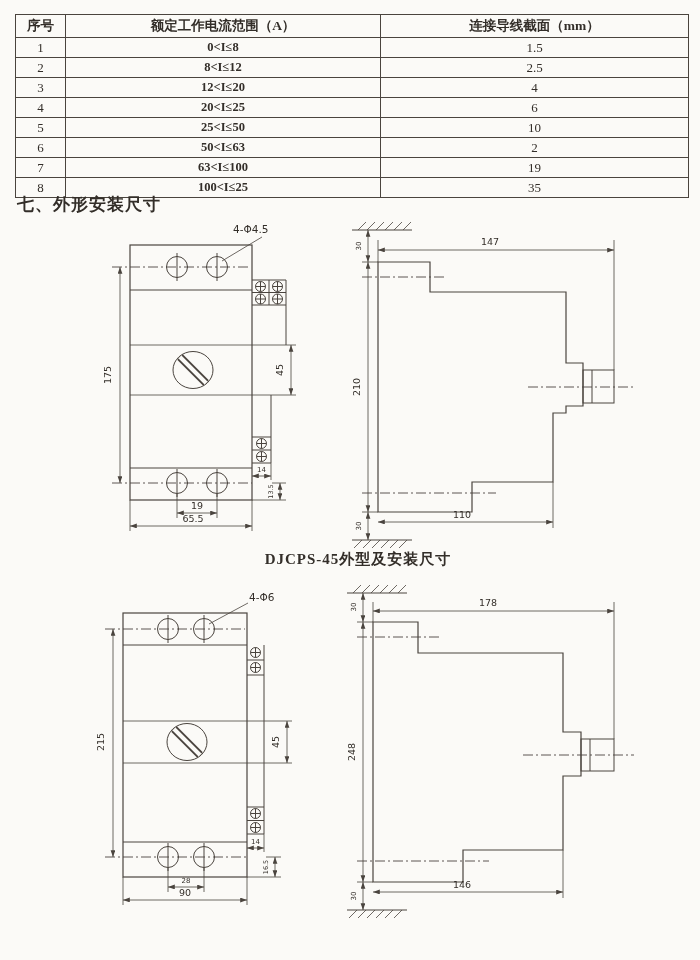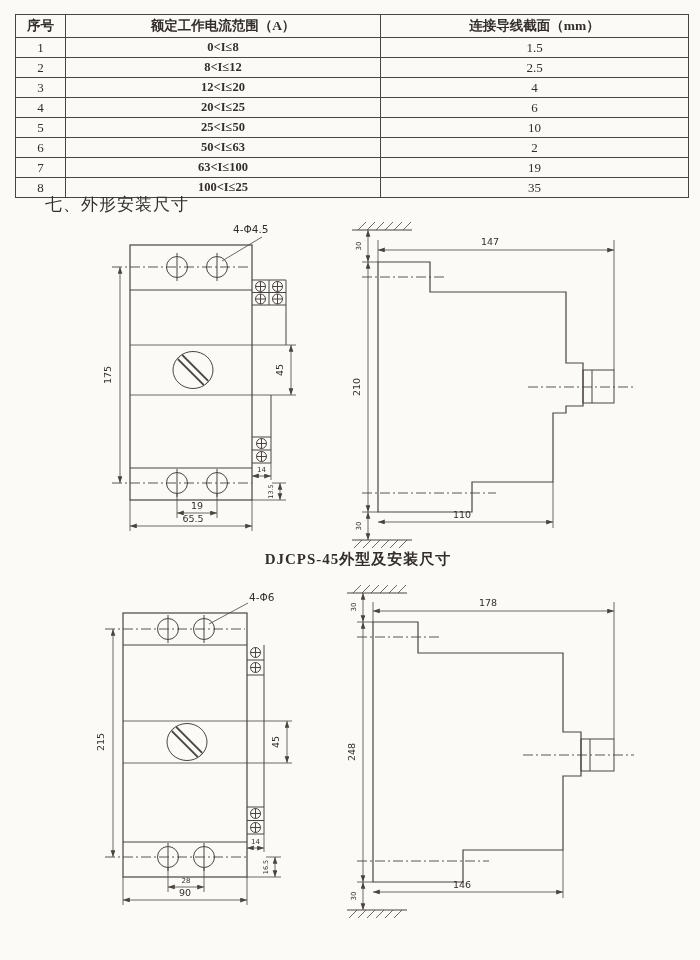--- a/index.html
+++ b/index.html
@@ -9,21 +9,21 @@
   table.spec{position:absolute;left:15px;top:14px;width:673px;border-collapse:collapse;
              table-layout:fixed;}
   table.spec th,table.spec td{border:1.5px solid #4a443e;padding:0;text-align:center;
              vertical-align:middle;overflow:hidden;white-space:nowrap;}
   table.spec th{height:22px;font-size:13.5px;font-weight:bold;font-family:"Liberation Serif",serif;margin-top:36px;}
   table.spec td{height:19px;font-size:13px;}
   table.spec td.rng{font-family:Liberation Serif, serif;font-size:12.5px;font-weight:600;}
   table.spec col.c1{width:50px;} table.spec col.c2{width:315px;} table.spec col.c3{width:308px;}
   
   .heading{position:absolute;left:17px;top:193px;font-family:"DejaVu Sans",sans-serif;
-           font-weight:normal;font-size:17px;letter-spacing:1px;margin-left:28px;}
+           font-weight:bold;font-size:17px;letter-spacing:1px;}
   .caption{position:absolute;left:8px;width:700px;text-align:center;font-weight:bold;
            font-size:15px;font-family:"Liberation Serif",serif;letter-spacing:1px;}
   .cap1{top:550px;} .cap2{top:922px;}
   
   svg.fig{position:absolute;left:0;}
   .f1{top:210px;} .f2{top:582px;}
   svg .o{fill:none;stroke:#4a443e;stroke-width:1.2px;}
   svg .l{fill:none;stroke:#4a443e;stroke-width:1px;}
   svg .x{fill:none;stroke:#4a443e;stroke-width:0.8px;}
   svg .dd{fill:none;stroke:#4a443e;stroke-width:0.9px;stroke-dasharray:10 3 2 3;}

